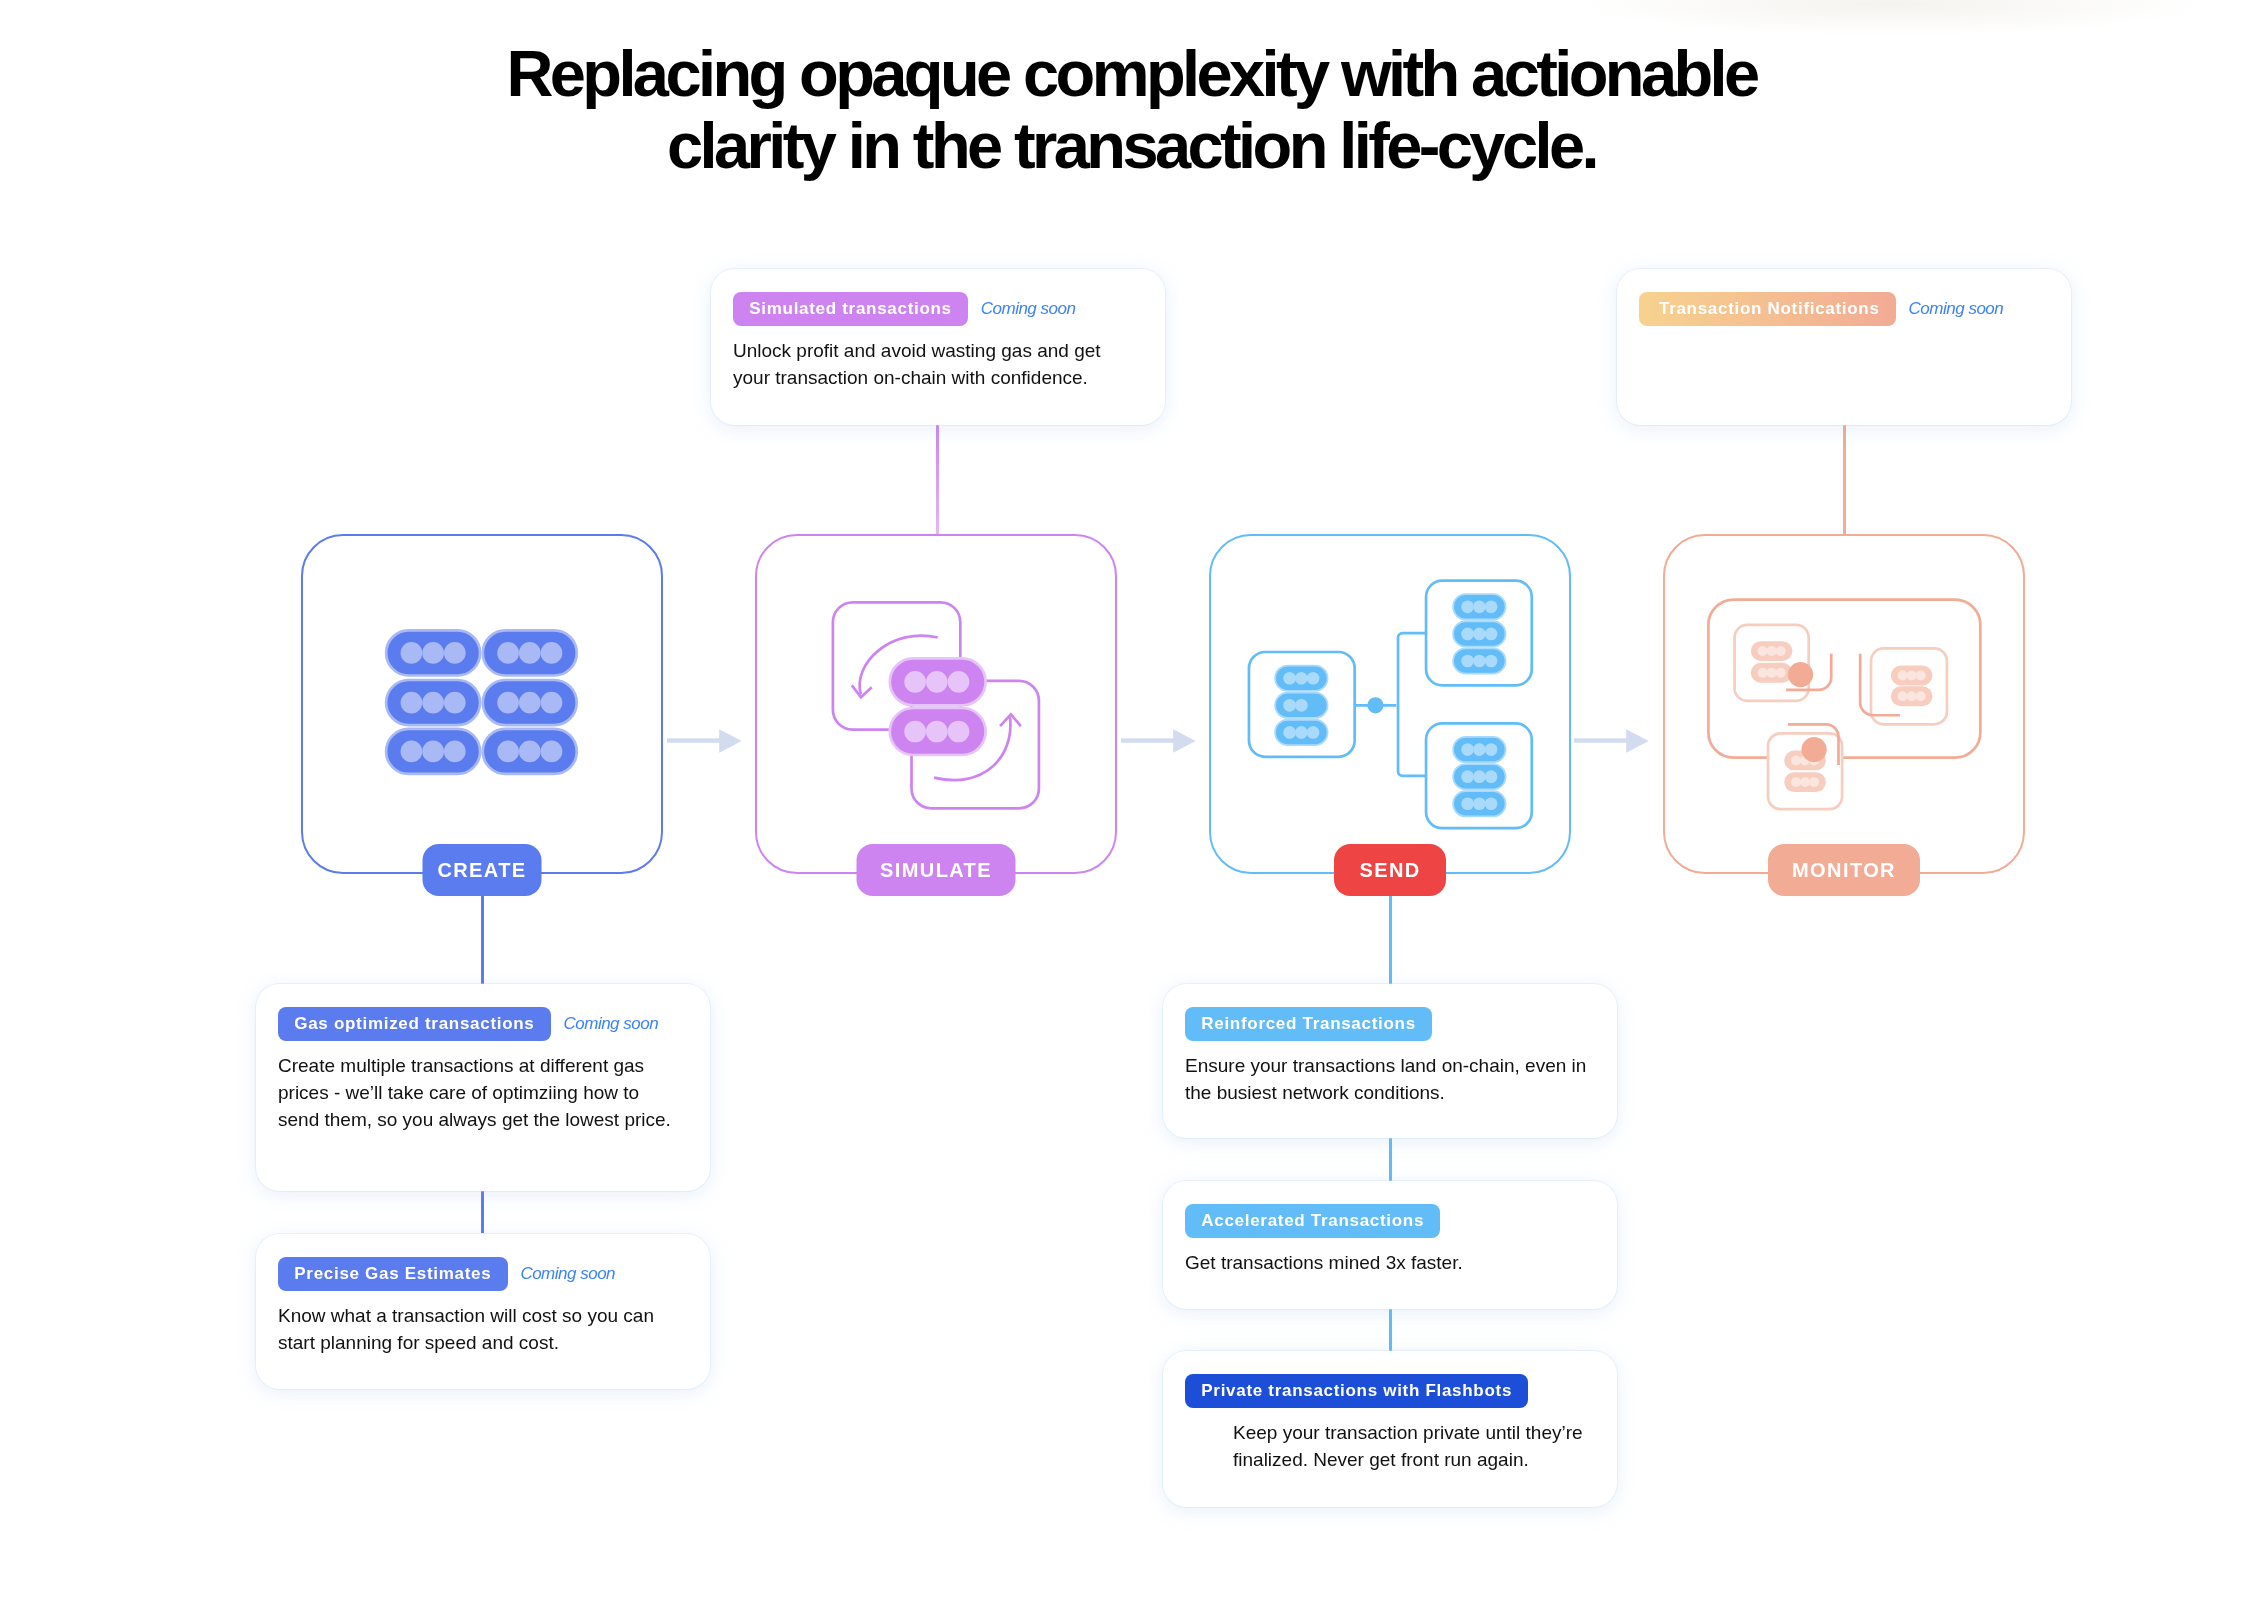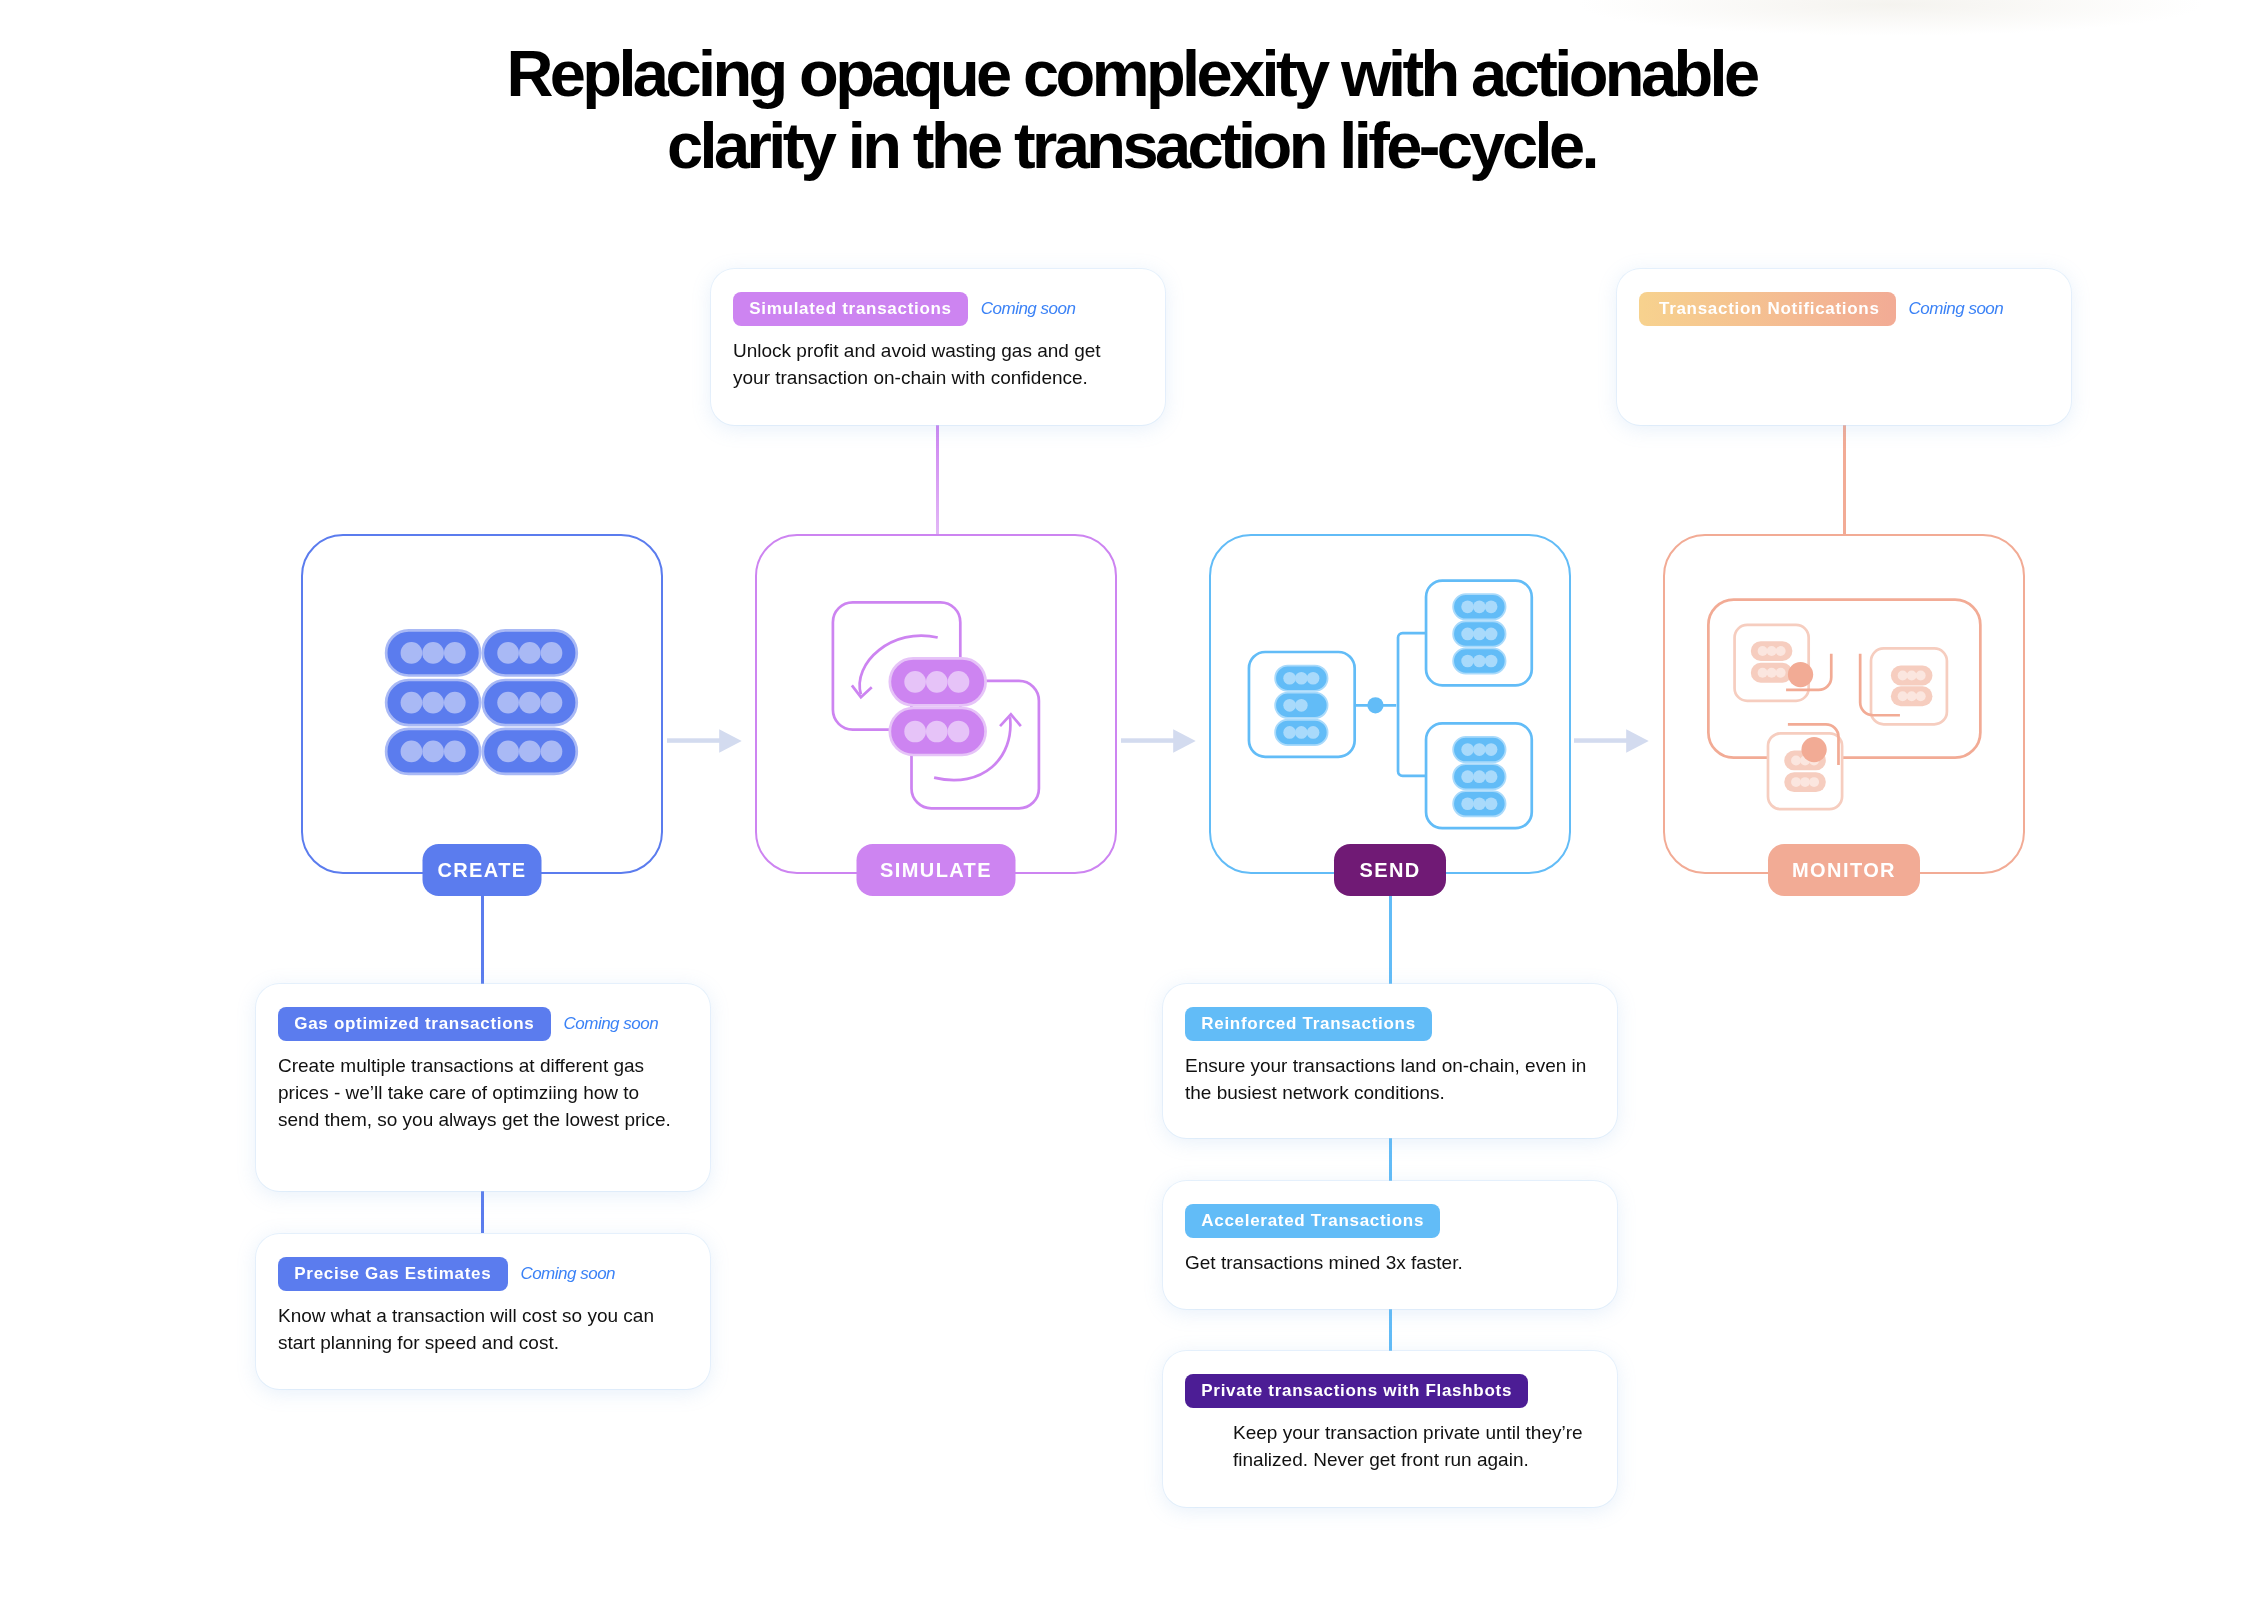--- a/index.html
+++ b/index.html
@@ -145,21 +145,21 @@
     <path d="M238 107 H212 a5 5 0 0 0 -5 5 V260 a5 5 0 0 0 5 5 H238" fill="none" stroke="#62bcf7" stroke-width="3"></path>
     <rect x="238" y="49" width="117" height="116" rx="18" fill="none" stroke="#62bcf7" stroke-width="3"></rect>
     <use href="#pillS" x="268" y="64"></use>
       <use href="#pillS" x="268" y="94"></use>
       <use href="#pillS" x="268" y="124"></use>
     <rect x="238" y="207" width="117" height="116" rx="18" fill="none" stroke="#62bcf7" stroke-width="3"></rect>
     <use href="#pillS" x="268" y="222"></use>
       <use href="#pillS" x="268" y="252"></use>
       <use href="#pillS" x="268" y="282"></use>
   </svg>
-  <div class="stage-badge" style="width:112px;background:#701a75;">SEND</div>
+  <div class="stage-badge" style="width:112px;background:#ef4444;">SEND</div>
 </div>
 
 <div class="stage" style="left:1663px;top:534px;border-color:#f2ab95;">
   <svg class="art" viewBox="0 0 394 370">
     <defs>
       <g id="pillM">
         <rect x="0" y="0" width="46" height="22" rx="11" fill="#f6cdbf"></rect>
         <circle cx="13" cy="11" r="5.5" fill="#fbe6df"></circle>
           <circle cx="23" cy="11" r="5.5" fill="#fbe6df"></circle>
           <circle cx="33" cy="11" r="5.5" fill="#fbe6df"></circle>
@@ -224,17 +224,17 @@
 
 <div class="card" style="left:1163px;top:1181px;height:128px;">
   <div class="head">
     <span class="pill" style="background:#62bcf7;">Accelerated Transactions</span>
   </div>
   <p class="desc" style="width:407px;">Get transactions mined 3x faster.</p>
 </div>
 
 <div class="card" style="left:1163px;top:1351px;height:156px;">
   <div class="head">
-    <span class="pill" style="background:#4c1d95;">Private transactions with Flashbots</span>
+    <span class="pill" style="background:#1d4ed8;">Private transactions with Flashbots</span>
   </div>
   <p class="desc" style="width:407px;margin-left:48px;">Keep your transaction private until they’re finalized. Never get front run again.</p>
 </div>
 
 
 </body></html>

